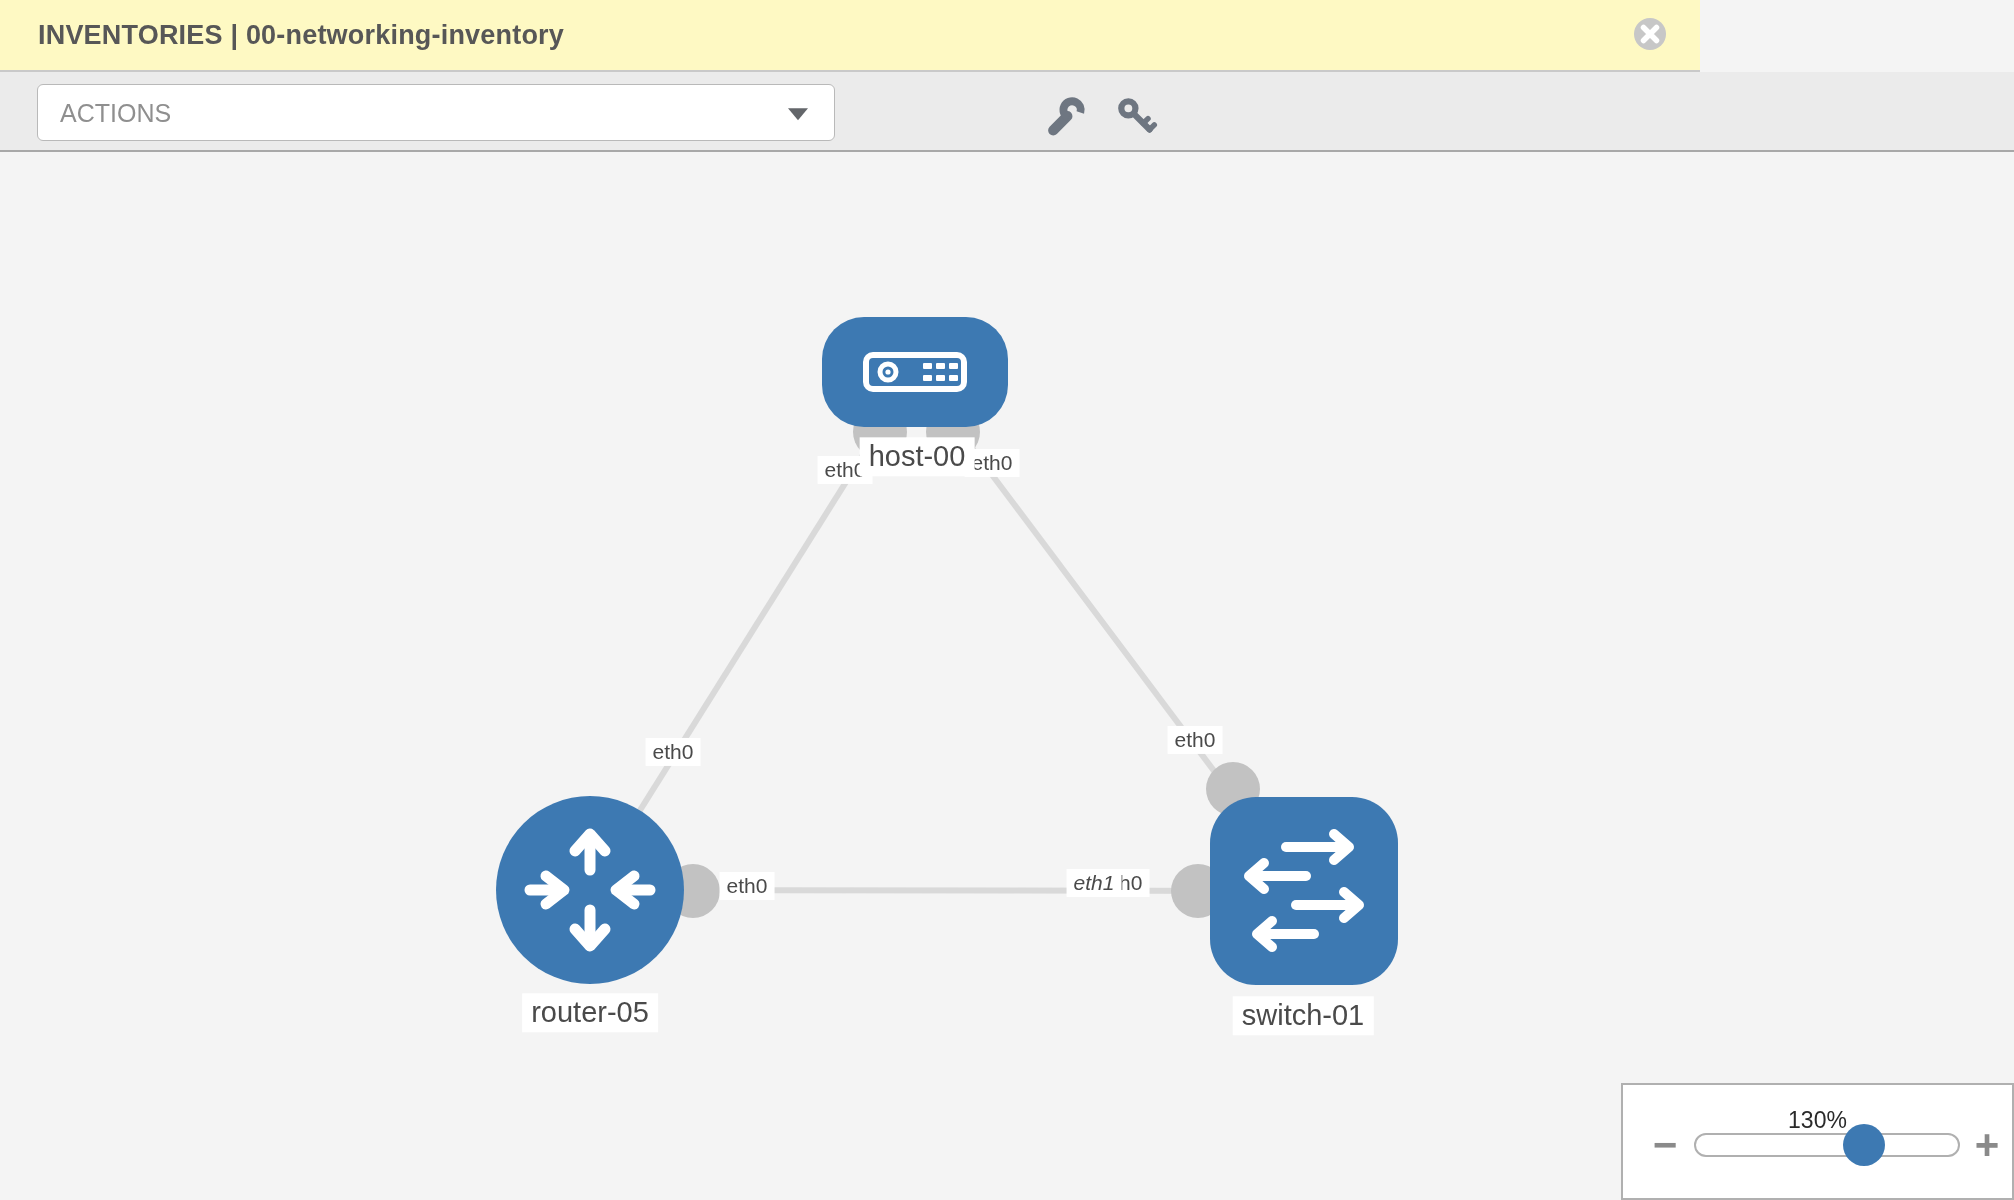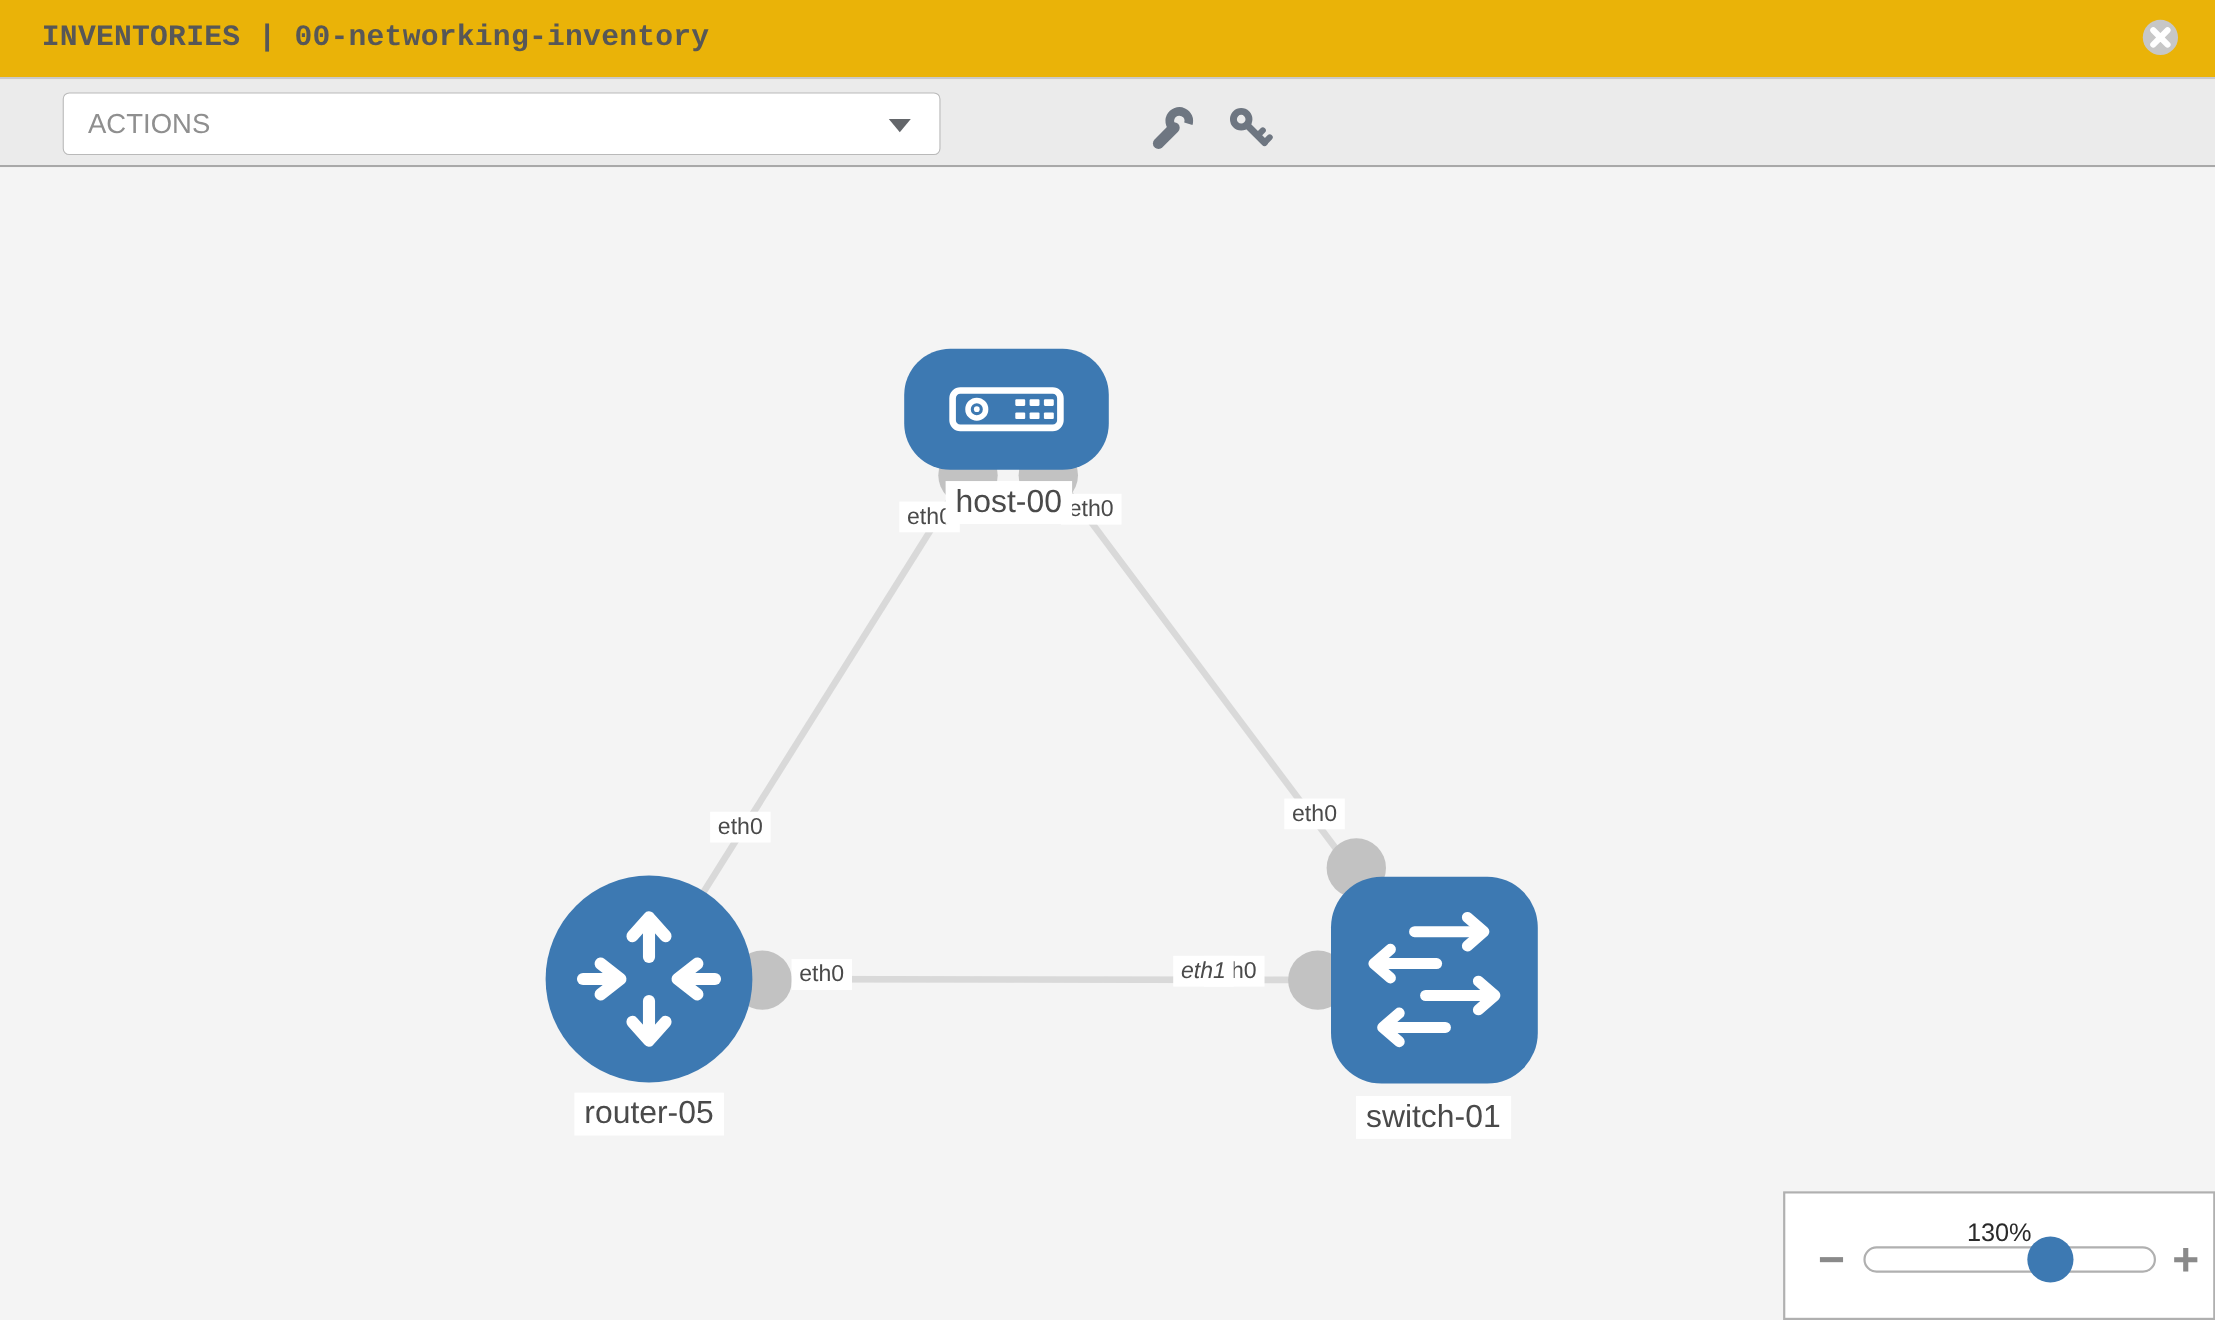--- a/index.html
+++ b/index.html
@@ -2,26 +2,26 @@
 <html><head>
 <meta charset="utf-8">
 <style>
   html,body{margin:0;padding:0;}
   body{
     width:2014px;height:1200px;position:relative;overflow:hidden;
     font-family:"Liberation Sans","DejaVu Sans",sans-serif;
     background:#f4f4f4;
   }
   
-  .header{position:absolute;top:0;left:0;width:2014px;height:72px;background:#eab308;border-bottom:2px solid #c9c9c9;box-sizing:border-box;font-family:Liberation Mono, monospace;}
+  .header{position:absolute;top:0;left:0;width:1700px;height:72px;background:#fef9c3;border-bottom:2px solid #c9c9c9;box-sizing:border-box;}
   .page-title{position:absolute;left:38px;top:50%;transform:translateY(-50%);font-size:27px;font-weight:bold;color:#575757;letter-spacing:.2px;}
   .close-btn{position:absolute;right:32px;top:16px;width:36px;height:36px;cursor:pointer;background:none;border:none;padding:0;}
   
   .toolbar{position:absolute;top:72px;left:0;width:2014px;height:80px;background:#ebebeb;border-bottom:2px solid #a8a8a8;box-sizing:border-box;}
-  .dropdown{position:absolute;top:12px;height:57px;background:#ffffff;border:1px solid #b9b9b9;border-radius:6px;box-sizing:border-box;cursor:pointer;margin-left:20px;}
+  .dropdown{position:absolute;top:12px;height:57px;background:#ffffff;border:1px solid #b9b9b9;border-radius:6px;box-sizing:border-box;cursor:pointer;}
   .dropdown .lbl{position:absolute;left:22px;top:50%;transform:translateY(-50%);font-size:25px;color:#8f8f8f;}
   .dropdown .caret{position:absolute;right:26px;top:50%;transform:translateY(-40%);width:0;height:0;border-left:10px solid transparent;border-right:10px solid transparent;border-top:12px solid #63666a;}
   .dd-actions{left:37px;width:798px;}
   .dd-search{left:1184px;width:791px;}
   .tool-icon{position:absolute;top:23px;width:44px;height:44px;cursor:pointer;}
   .icon-wrench{left:1043px;}
   .icon-key{left:1115px;}
   
   .canvas{position:absolute;top:152px;left:0;width:2014px;height:1048px;background:#f4f4f4;overflow:hidden;}
   .canvas svg.topo{position:absolute;top:0;left:0;}

